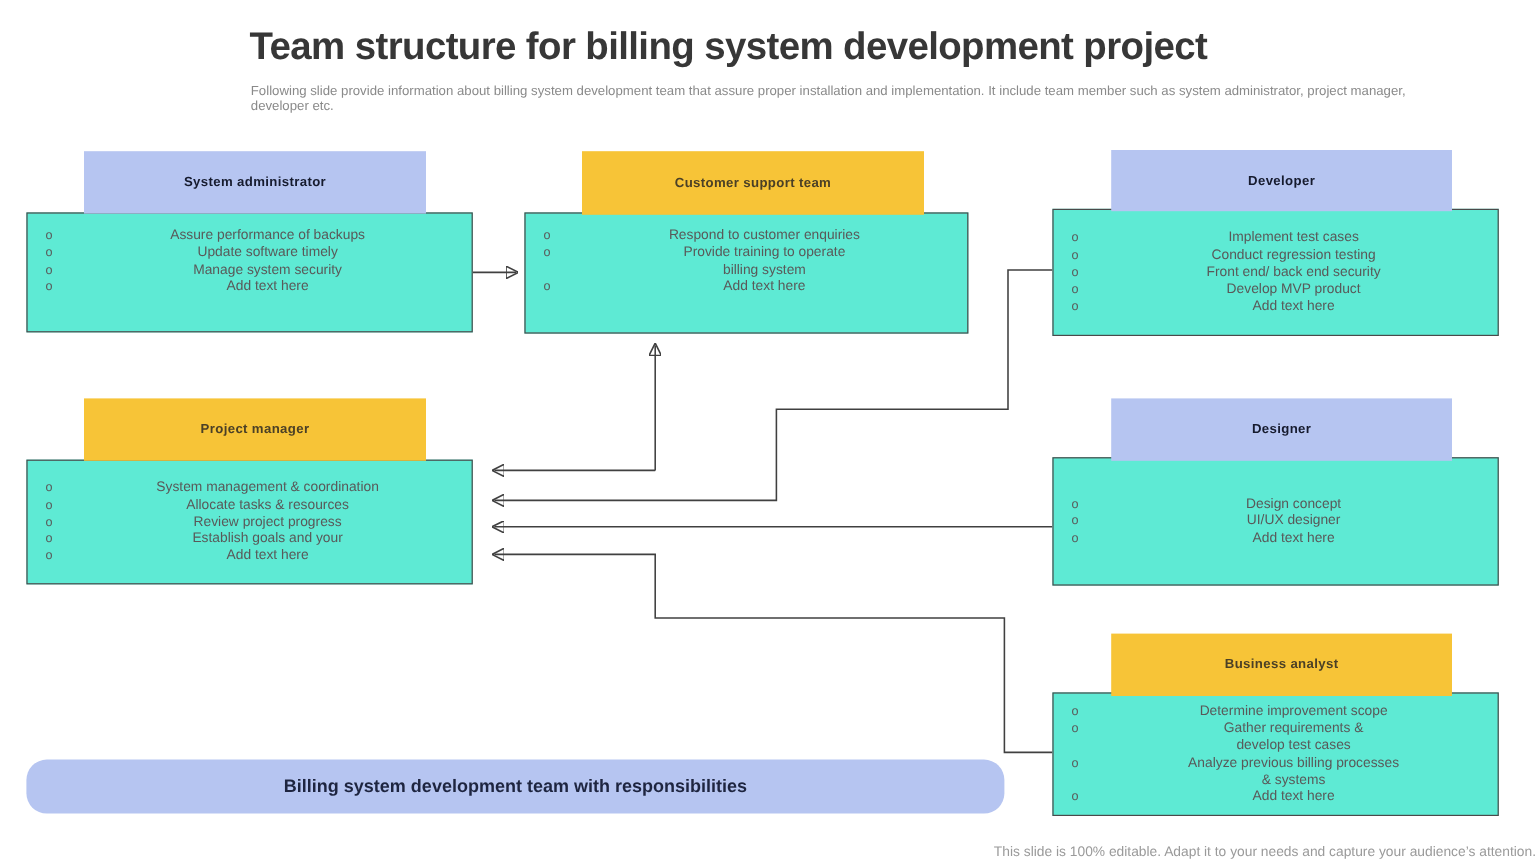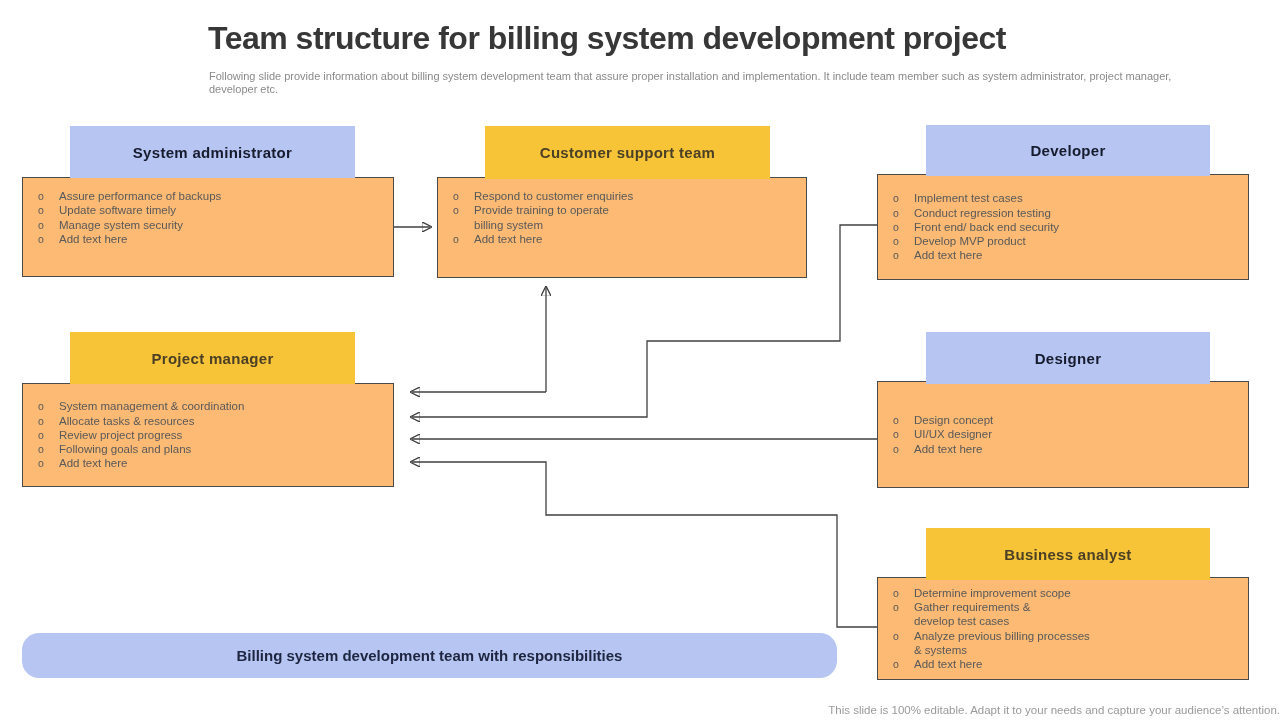--- a/index.html
+++ b/index.html
@@ -26,30 +26,30 @@
     position:absolute;left:209px;top:70px;width:1005px;
     font-size:11px;line-height:13px;color:#8a8a8a;
   }
 
   svg.connectors{position:absolute;left:0;top:0;width:1280px;height:720px;z-index:0;pointer-events:none;}
   svg.connectors path{stroke:var(--connector);stroke-width:1.3;fill:none;}
 
   .hd{
     position:absolute;z-index:2;
     display:flex;align-items:center;justify-content:center;
-    font-size:15px;font-weight:700;letter-spacing:0.3px;
+    font-size:11px;font-weight:700;letter-spacing:0.3px;
     white-space:pre-line;text-align:center;
   }
   .hd[data-color="blue"]{background:var(--header-blue);color:var(--blue-header-text);}
   .hd[data-color="yellow"]{background:var(--header-yellow);color:var(--yellow-header-text);}
 
   .bd{
-    position:absolute;z-index:1;background:#fdba74;
+    position:absolute;z-index:1;background:#5eead4;
     border:1px solid var(--body-border);
-    display:flex;flex-direction:column;justify-content:center;
+    display:flex;flex-direction:column;justify-content:center;text-align:center;
   }
   .bd.top-align{justify-content:flex-start;padding-top:11px;}
 
   .bd ul{list-style:none;}
   .bd li{
     position:relative;padding-left:30px;margin:0 6px 0 6px;
     font-size:11.5px;line-height:14.3px;color:var(--list-text);
     white-space:pre-line;
   }
   .bd li::before{
@@ -128,21 +128,21 @@
   </div>
 
   <div class="hd" style="left:70px;top:332px;width:285px;height:52px" data-color="yellow">
     <span>Project  manager</span>
   </div>
   <div class="bd" style="left:22px;top:383px;width:372px;height:104px">
     <ul>
         <li>System management &amp; coordination</li>
         <li>Allocate tasks &amp; resources</li>
         <li>Review project progress</li>
-        <li>Following goals and plans</li>
+        <li>Establish goals and your</li>
         <li>Add text here</li>
       </ul>
   </div>
 
   <div class="hd" style="left:926px;top:332px;width:284px;height:52px" data-color="blue">
     <span>Designer</span>
   </div>
   <div class="bd" style="left:877px;top:381px;width:372px;height:107px">
     <ul>
         <li>Design concept</li>

